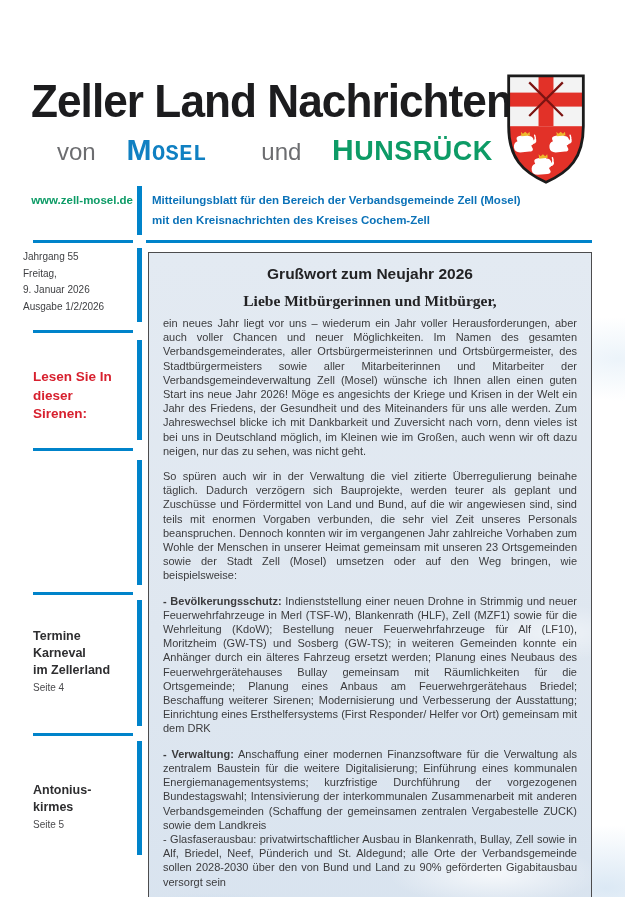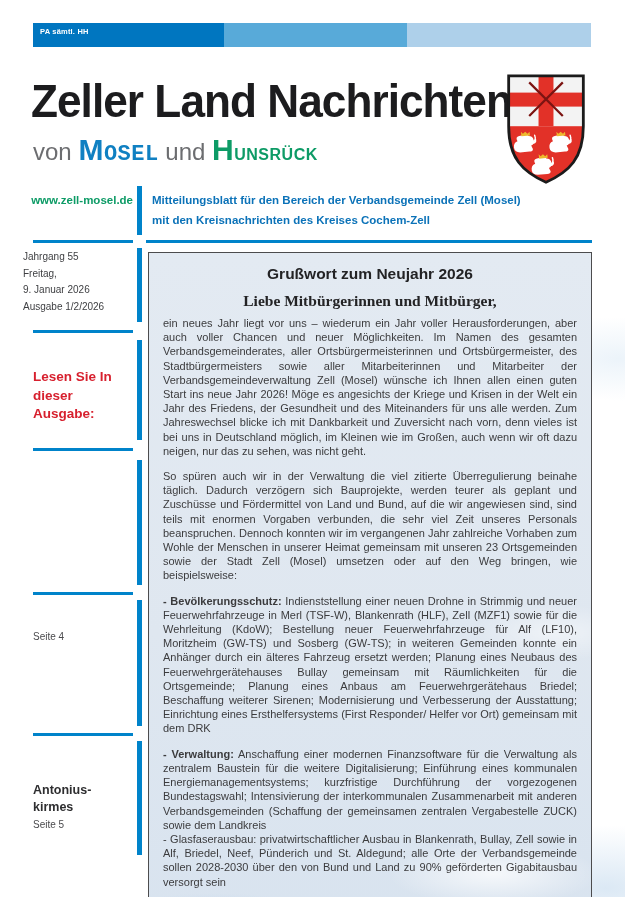--- a/index.html
+++ b/index.html
@@ -18,25 +18,25 @@
   .topbar{position:absolute;left:33px;top:23px;width:558px;height:24px;display:flex;}
   .topbar .seg1{flex:1;background:#0076c0;color:#fff;font-size:7.5px;font-weight:bold;
     padding:4px 0 0 7px;letter-spacing:.2px;}
   .topbar .seg2{flex:1;background:#58aad9;}
   .topbar .seg3{flex:1;background:#aed0ea;}
 
   
   .title{position:absolute;left:31px;top:74px;font-size:46px;font-weight:bold;color:#1c1c1e;
     letter-spacing:-1px;transform:scaleX(.96);transform-origin:left top;white-space:nowrap;}
   .subtitle{position:absolute;left:33px;top:133px;white-space:nowrap;}
-  .subtitle .plain{font-size:24px;color:#6c6d70;}
+  .subtitle .plain{font-size:24px;color:#6c6d70;margin-left:24px;}
   .subtitle .cap1{font-size:30px;font-weight:bold;color:#1080c2;letter-spacing:.5px;}
   .subtitle .rest1{font-size:22px;font-weight:bold;color:#1080c2;letter-spacing:.5px;font-family:Liberation Mono, monospace;}
   .subtitle .cap2{font-size:30px;font-weight:bold;color:#0d9b66;letter-spacing:.5px;}
-  .subtitle .rest2{font-size:16px;font-weight:bold;color:#0d9b66;letter-spacing:.5px;}
+  .subtitle .rest2{font-size:27px;font-weight:bold;color:#0d9b66;letter-spacing:.5px;}
 
   .crest{position:absolute;left:504px;top:71px;width:84px;height:116px;}
 
   
   .infobar-accent{position:absolute;left:137px;top:186px;width:5px;height:49px;background:#0083ca;}
   .infobar{position:absolute;left:152px;top:190px;width:430px;color:#0b72b8;
     font-size:11.5px;font-weight:bold;line-height:20px;}
   .website{position:absolute;left:23px;top:194px;width:110px;text-align:right;
     color:#0d9b66;font-size:11.5px;font-weight:bold;cursor:pointer;}
 
@@ -68,25 +68,20 @@
     text-align:justify;hyphens:auto;-webkit-hyphens:auto;}
   .greeting p .lead{font-weight:bold;}
   .greeting p .lead-plain{font-weight:normal;}
   .greeting p.tight{margin-bottom:0;}
 </style>
 </head>
 <body>
 
 <div class="page">
 
-  <div class="topbar">
-    <div class="seg1">PA sämtl. HH</div>
-    <div class="seg2"></div>
-    <div class="seg3"></div>
-  </div>
 
   <div class="title">Zeller Land Nachrichten</div>
   <div class="subtitle"><span class="plain">von</span><span class="plain">&nbsp;</span><span class="cap1">M</span><span class="rest1">OSEL</span><span class="plain">&nbsp;</span><span class="plain">und</span><span class="plain">&nbsp;</span><span class="cap2">H</span><span class="rest2">UNSRÜCK</span></div>
 
   <svg class="crest" viewBox="0 0 90 122">
     <defs>
       <clipPath id="shieldClip">
         <path d="M5 4 H85 V58 C85 92 70 107 45 118 C20 107 5 92 5 58 Z"></path>
       </clipPath>
       <g id="lion">
@@ -130,23 +125,26 @@
 
   <div class="issue">
     <div>Jahrgang 55</div>
     <div>Freitag,</div>
     <div>9. Januar 2026</div>
     <div>Ausgabe 1/2/2026</div>
   </div>
 
   <div class="toc-header pre">Lesen Sie In
 dieser
-Ausgabe:</div>
+Sirenen:</div>
 
   <div class="toc-item item2">
+    <div class="t pre">Termine
+Karneval
+im Zellerland</div>
     <div class="p">Seite 4</div>
   </div>
   <div class="toc-item item3">
     <div class="t pre">Antonius-
 kirmes</div>
     <div class="p">Seite 5</div>
   </div>
 
   <div class="greeting">
     <h2>Grußwort zum Neujahr 2026</h2>

